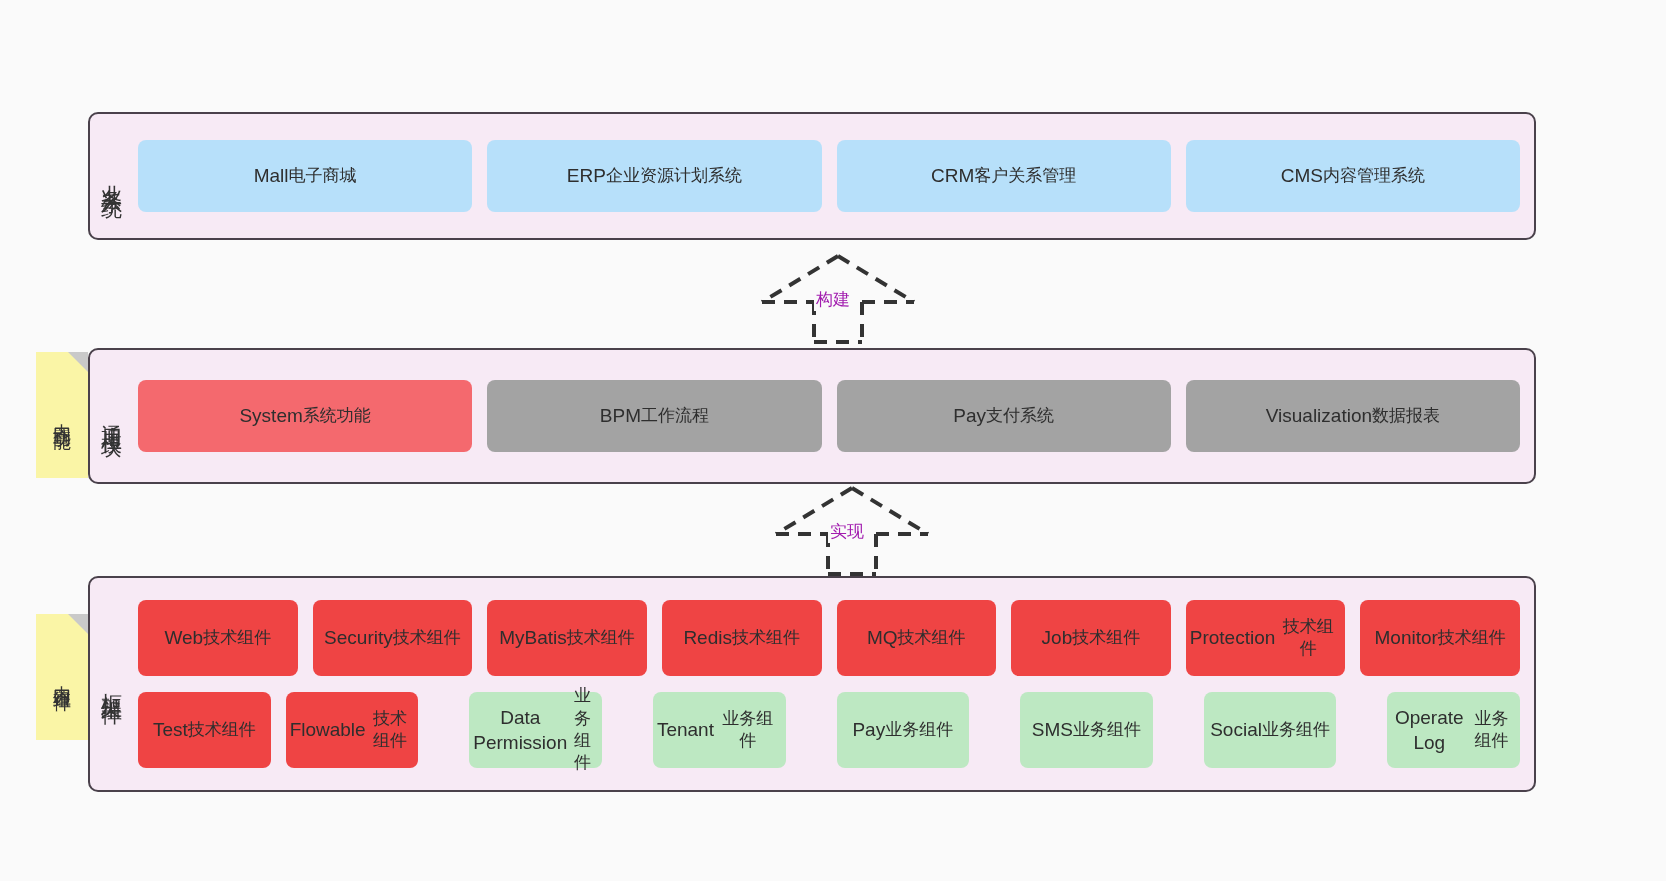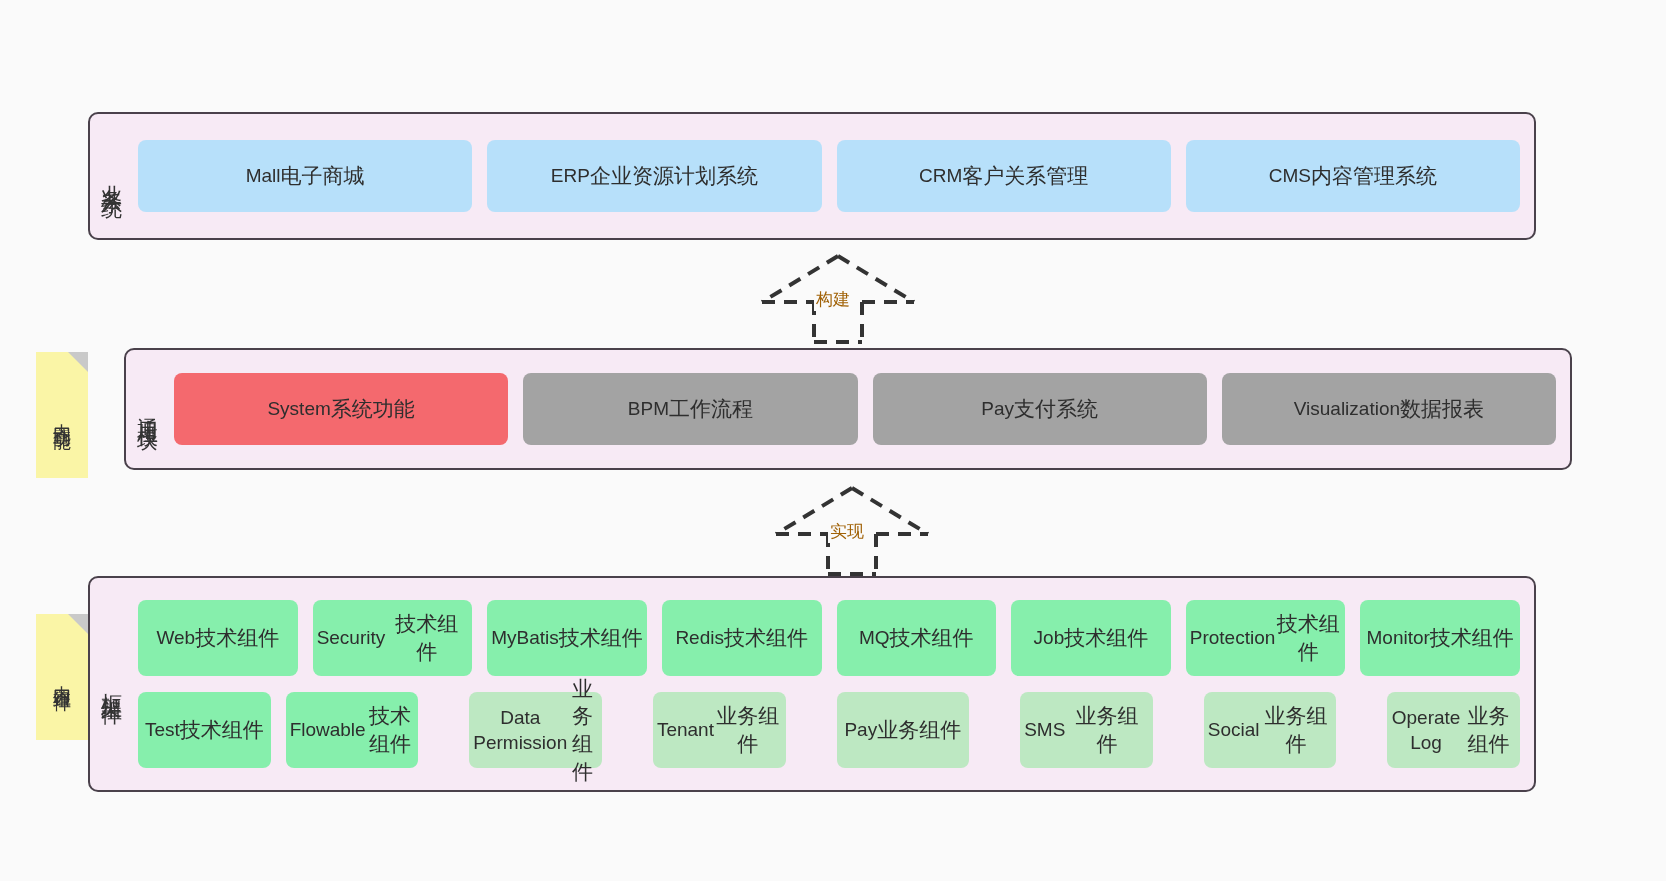--- a/index.html
+++ b/index.html
@@ -64,32 +64,32 @@
     display: flex;
     flex-direction: row;
     align-items: center;
     justify-content: center;
     text-align: center;
     line-height: 1.32;
     color: #2e2e2e;
     padding: 6px 4px;
   }
   .card .c-title { font-size: 19px; }
-  .card .c-sub   { font-size: 21px; }
+  .card .c-sub   { font-size: 17px; }
 
   
   .c-blue        { background: #B7E0FA; }
   .c-red         { background: #F4696E; }
   .c-pink        { background: #a3a3a3; }
-  .c-green       { background: #86efac; }
+  .c-green       { background: #ef4444; }
   .c-greenlight  { background: #BDE8C2; margin-left: 36px; }
 
   
   #layer-business  { left: 88px;  top: 112px; width: 1448px; height: 128px; }
-  #layer-module    { left: 88px;  top: 348px; width: 1448px; height: 122px; margin-left: 36px; }
+  #layer-module    { left: 88px;  top: 348px; width: 1448px; height: 136px; }
   #layer-framework { left: 88px;  top: 576px; width: 1448px; height: 216px; }
 
   #layer-business  .card { height: 72px; }
   #layer-module    .card { height: 72px; }
   #layer-framework .card { height: 76px; }
 
   
   .note {
     position: absolute;
     width: 52px;
@@ -114,21 +114,21 @@
   }
   #note-builtin-func { left: 36px; top: 352px; height: 126px; }
   #note-builtin-comp { left: 36px; top: 614px; height: 126px; }
 
   
   .arrow { position: absolute; }
   .arrow svg { display: block; overflow: visible; }
   .arrow-label {
     position: absolute;
     font-size: 17px;
-    color: #a16207;
+    color: #a21caf;
     background: #FAFAFA;
     padding: 0 2px;
     white-space: nowrap;
     user-select: none;
   }
   #arrow-build   { left: 748px; top: 252px; width: 180px; height: 92px; }
   #arrow-build   .arrow-label { left: 66px; top: 36px; }
   #arrow-realize { left: 762px; top: 484px; width: 180px; height: 92px; }
   #arrow-realize .arrow-label { left: 66px; top: 36px; }
 </style>

